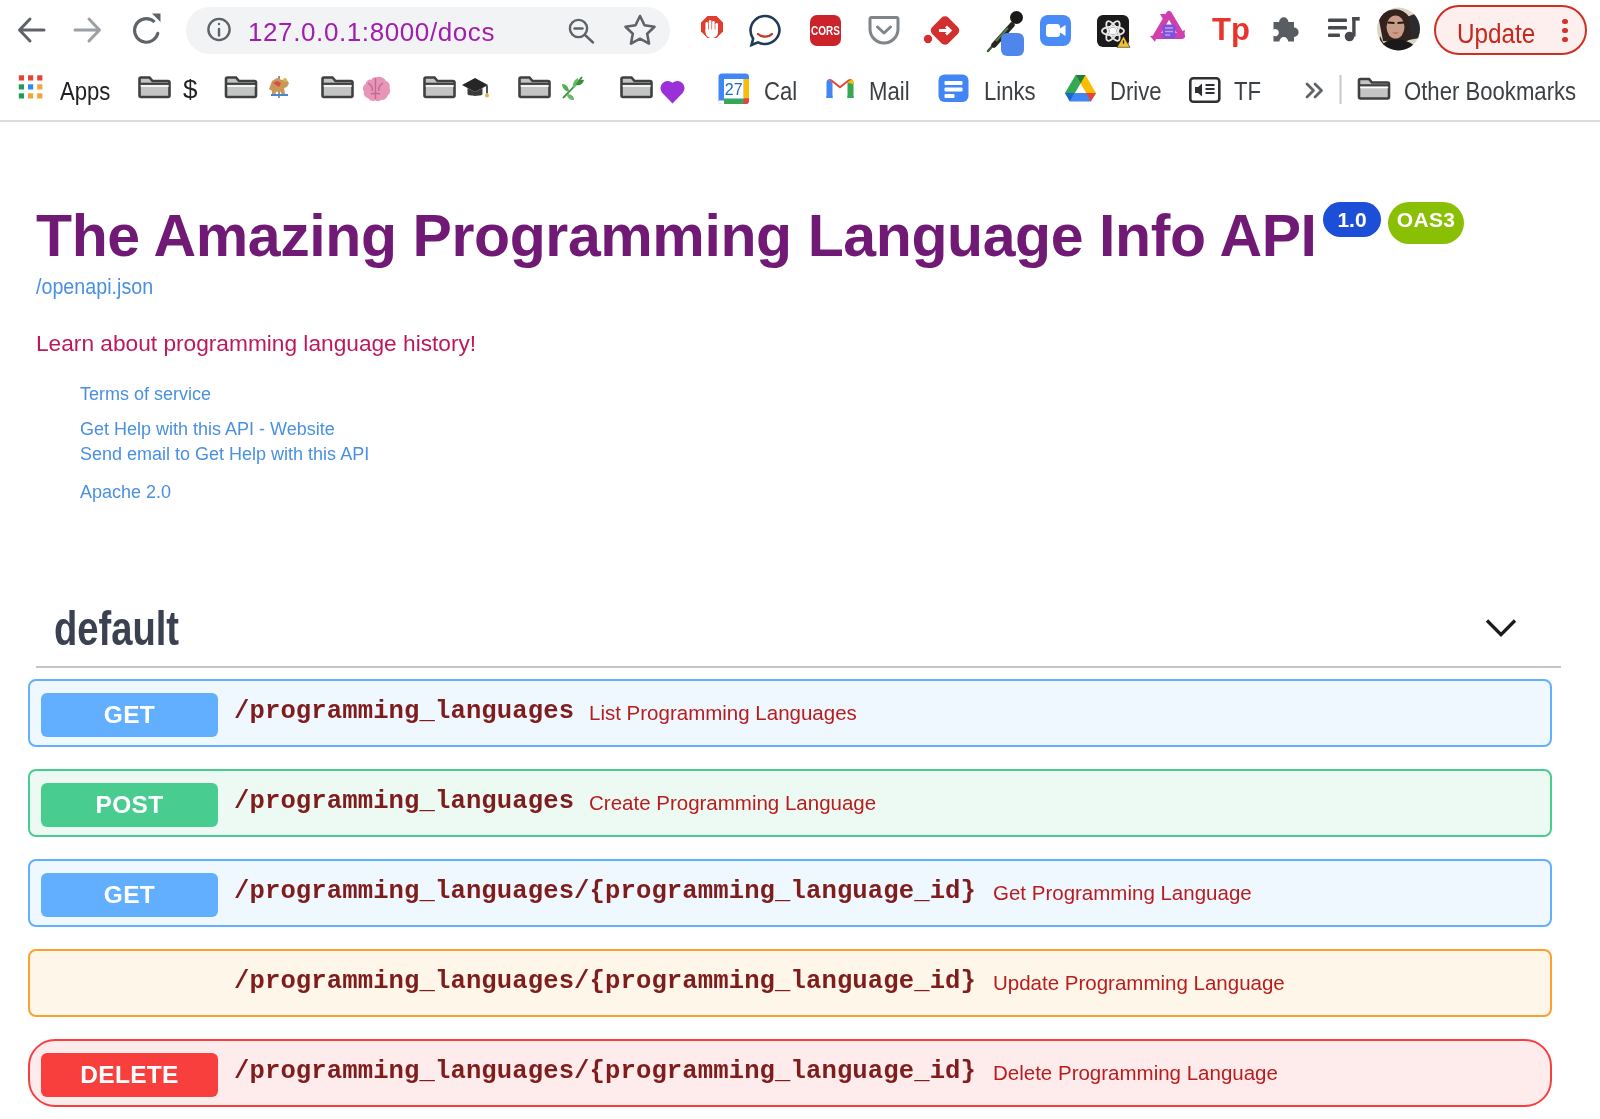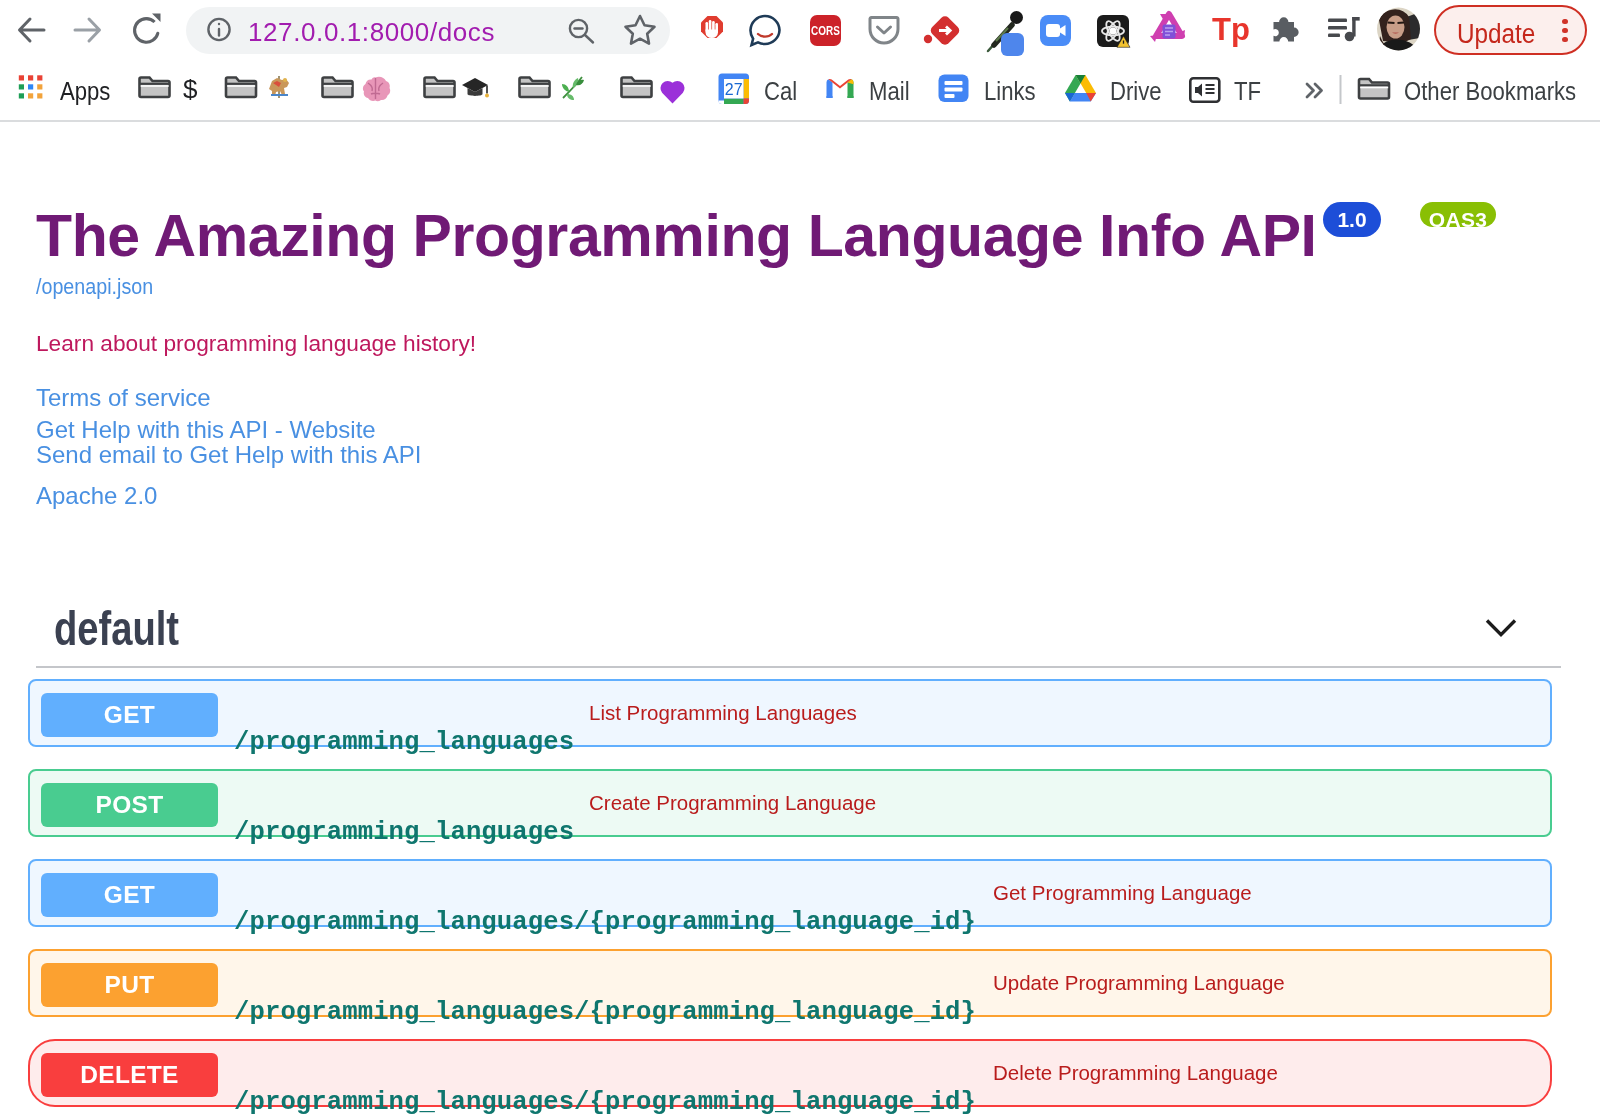--- a/index.html
+++ b/index.html
@@ -13,33 +13,33 @@
   #bookbar-border { left:0; top:120px; width:1600px; height:2px; background:#dadcde; }
   .bktext { font-size:25px; color:#3c4043; top:77px; transform:scaleX(0.885); transform-origin:left; }
   #updatepill { left:1434px; top:5px; width:153px; height:50px; border:2.6px solid #cf2f23; border-radius:26px; background:#fcefed; }
   #updatetext { left:1457px; top:19px; font-size:27px; color:#c5281c; transform:scaleX(0.9); transform-origin:left; }
   .udot { width:5.5px; height:5.5px; border-radius:50%; background:#d0342a; left:1562px; }
 
   
   #title { left:36px; top:207px; font-size:59px; font-weight:bold; color:#701a75; line-height:1; letter-spacing:-0.4px; }
   .badge { font-weight:bold; color:#fff; border-radius:57px; }
   #badge10 { left:1323px; top:202px; width:58px; height:35px; background:#1d4ed8; font-size:21px; line-height:35px; text-align:center; }
-  #badgeoas { left:1420px; top:202px; width:76px; height:25px; background:#89bf04; font-size:21px; line-height:35px; text-align:center; letter-spacing:0.3px; }
+  #badgeoas { left:1388px; top:202px; width:76px; height:42px; background:#89bf04; font-size:21px; line-height:35px; text-align:center; letter-spacing:0.3px; }
   #openapi { left:36px; top:274px; font-size:22.5px; color:#4990e2; transform:scaleX(0.875); transform-origin:left; }
   #learn { left:36px; top:330px; font-size:22.7px; color:#be185d; }
-  .bluelink { color:#4990e2; font-size:24px; }
+  .bluelink { color:#4990e2; font-size:18px;margin-left:44px; }
   #terms { left:36px; top:384px; }
   #gethelp { left:36px; top:417px; line-height:25px; }
   #apache { left:36px; top:482px; }
   #deftitle { left:54px; top:605px; font-size:48px; font-weight:bold; color:#3b4151; line-height:1; transform:scaleX(0.795); transform-origin:left; }
   #defdivider { left:36px; top:666px; width:1525px; height:2px; background:rgba(59,65,81,.3); }
 
   .oprow { left:28px; width:1524px; height:68px; border-radius:8px; border-width:2px; border-style:solid; }
   .opbtn { left:11px; top:12px; width:177px; height:44px; border-radius:6px; color:#fff; font-weight:bold; font-size:24.5px; text-align:center; line-height:44px; position:absolute; letter-spacing:0.3px; }
-  .oppath { position:absolute; left:204px; top:16px; font-family:"Liberation Mono", monospace; font-weight:bold; font-size:25.6px; color:#0f766e; letter-spacing:0.1px;margin-top:31px; }
+  .oppath { position:absolute; left:204px; top:16px; font-family:"Liberation Mono", monospace; font-weight:bold; font-size:25.6px; color:#7f1d1d; letter-spacing:0.1px; }
   .opdesc { position:absolute; top:20px; font-size:20.5px; color:#b91c1c; }
   #row-get1  { top:679px; background:#eff7ff; border-color:#61affe; }
   #row-post  { top:769px; background:#edfaf4; border-color:#49cc90; }
   #row-get2  { top:859px; background:#eff7ff; border-color:#61affe; }
   #row-put   { top:949px; background:#fff6ea; border-color:#fca130; }
   #row-del   { top:1039px; background:#feecec; border-color:#f93e3e;border-radius:27px; }
   .bg-get  { background:#61affe; }
   .bg-post { background:#49cc90; }
   .bg-put  { background:#fca130; }
   .bg-del  { background:#f93e3e; }
@@ -331,21 +331,20 @@
     <div class="opbtn bg-post">POST</div>
     <div class="oppath">/programming_languages</div>
     <div class="opdesc" style="left:559px">Create Programming Language</div>
   </div>
   <div class="abs oprow" id="row-get2">
     <div class="opbtn bg-get">GET</div>
     <div class="oppath">/programming_languages/{programming_language_id}</div>
     <div class="opdesc" style="left:963px">Get Programming Language</div>
   </div>
   <div class="abs oprow" id="row-put">
-    <div class="opbtn bg-put">PUT</div>
     <div class="oppath">/programming_languages/{programming_language_id}</div>
     <div class="opdesc" style="left:963px">Update Programming Language</div>
   </div>
   <div class="abs oprow" id="row-del">
     <div class="opbtn bg-del">DELETE</div>
     <div class="oppath">/programming_languages/{programming_language_id}</div>
     <div class="opdesc" style="left:963px">Delete Programming Language</div>
   </div>
 
 </div>

